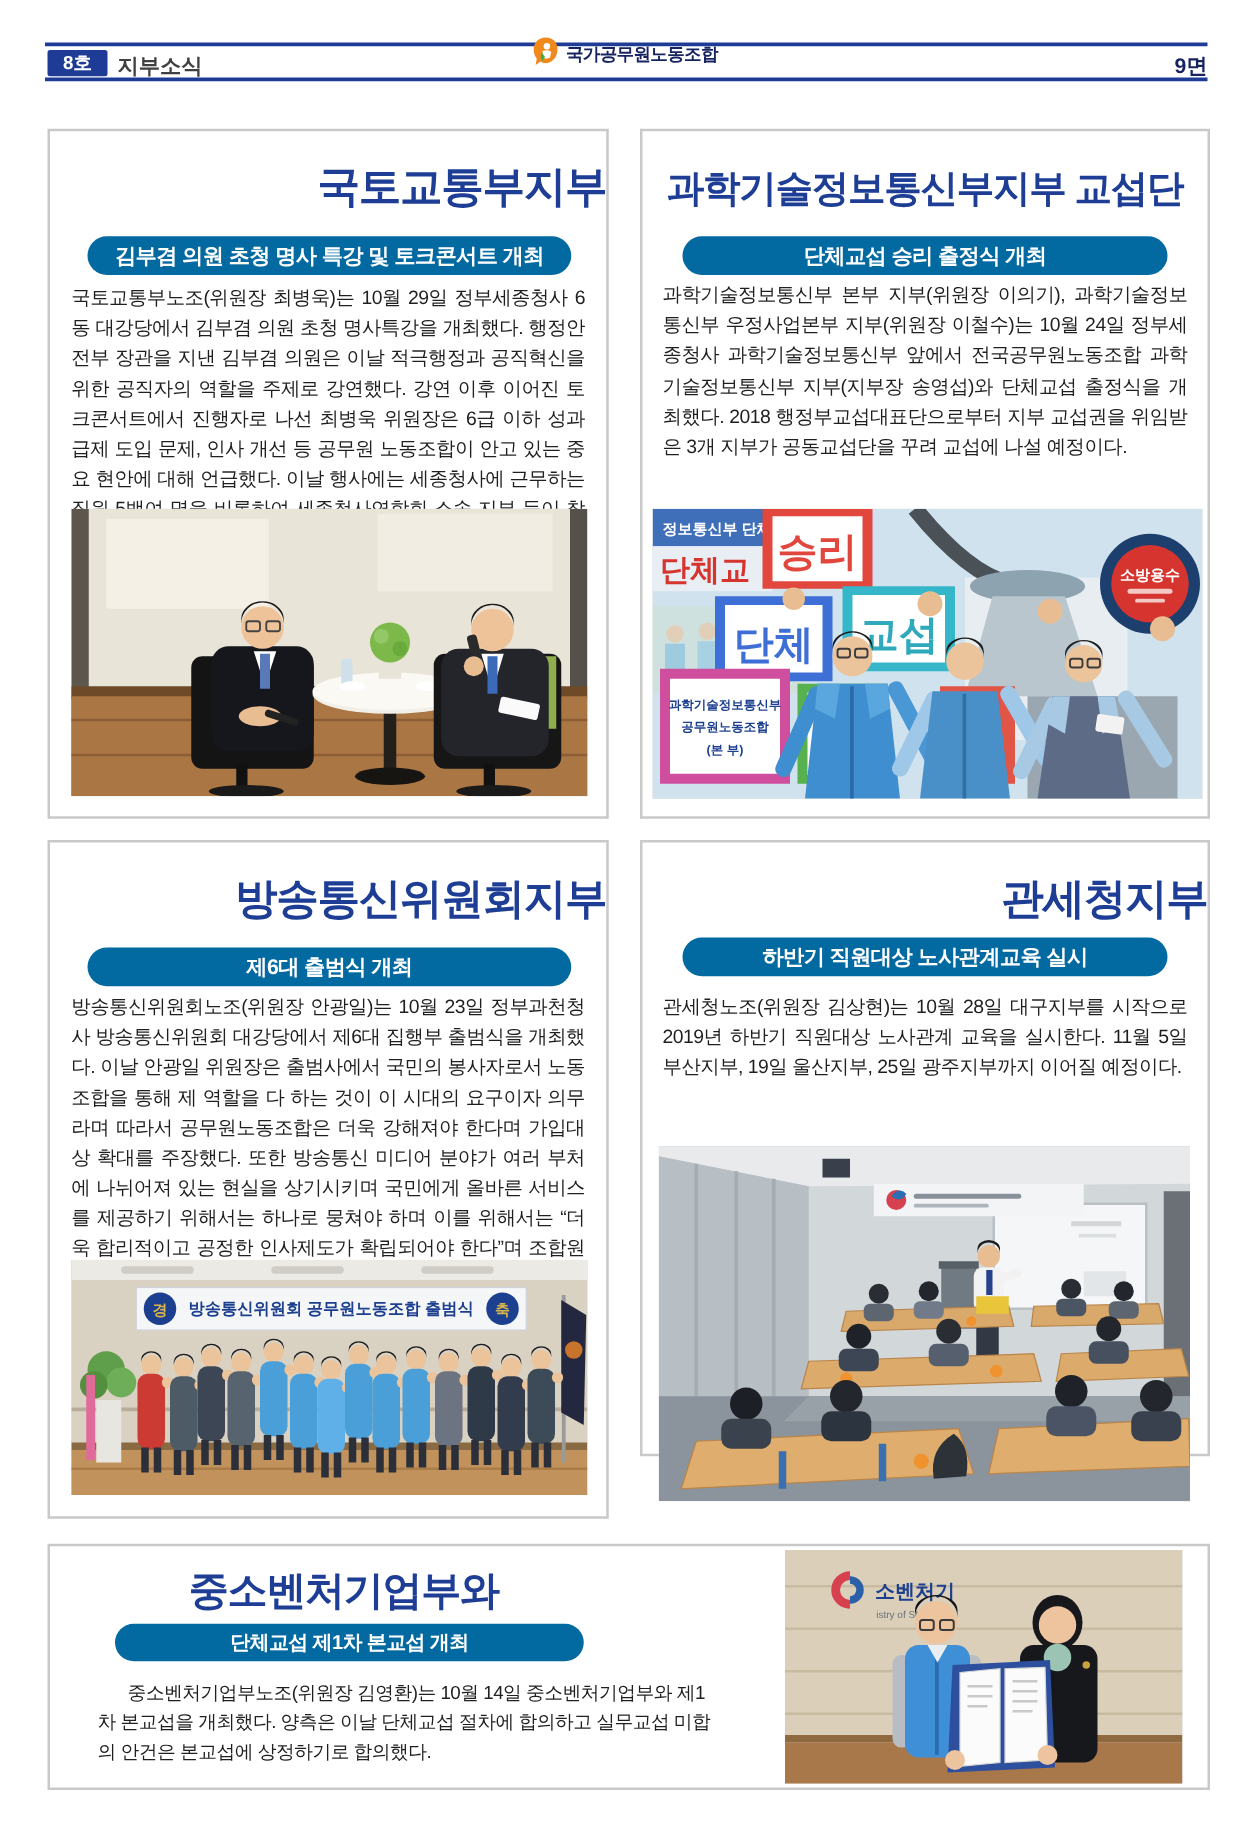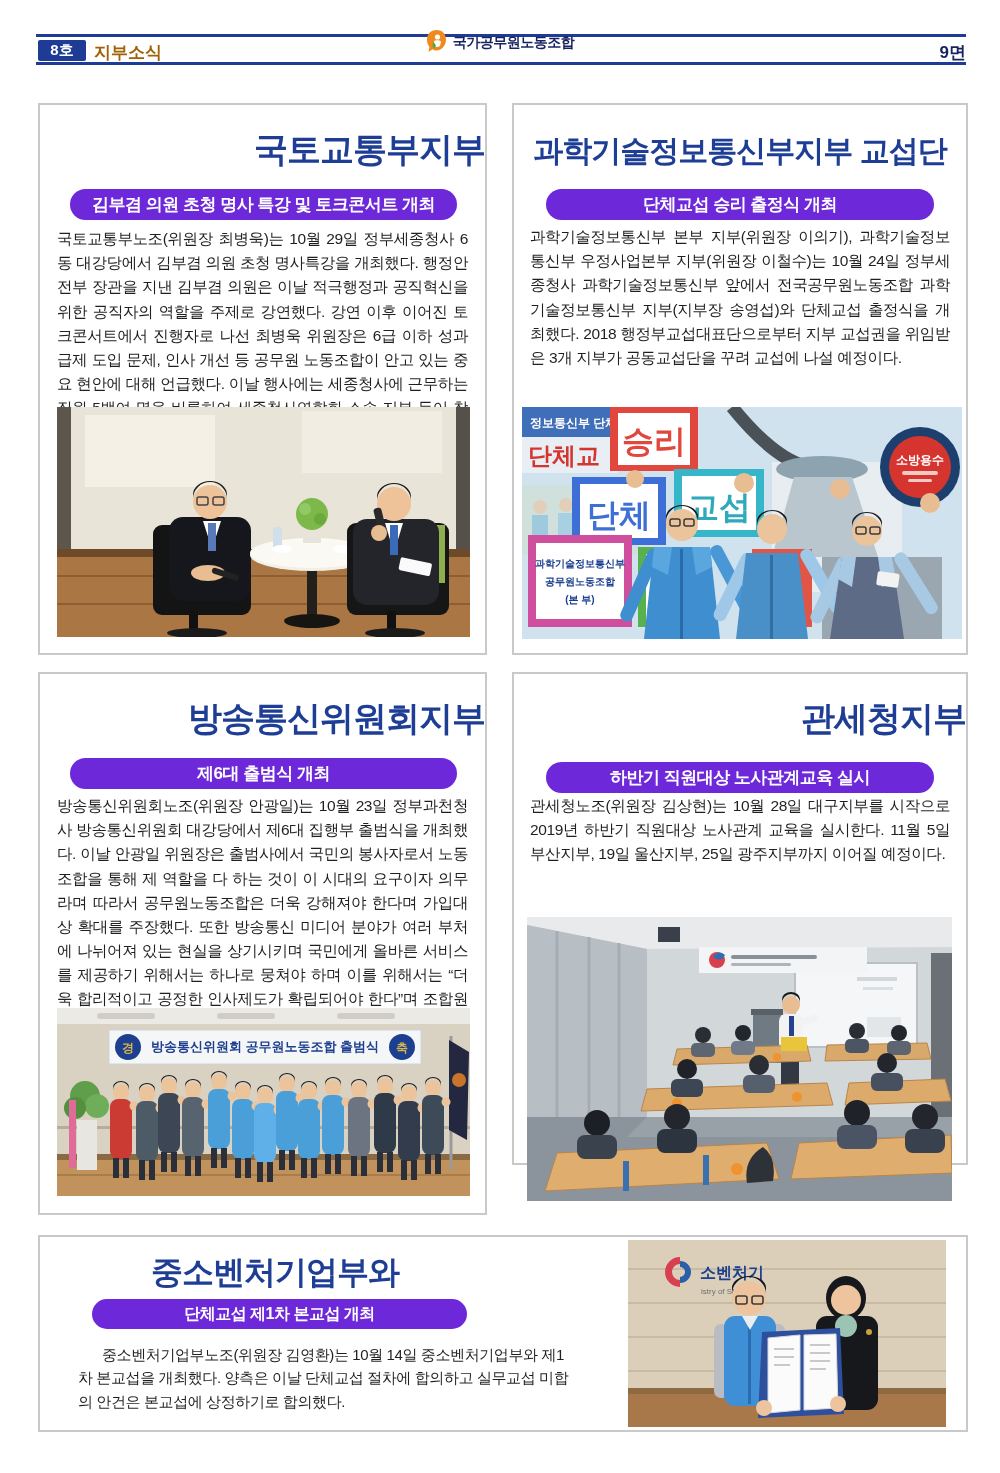--- a/index.html
+++ b/index.html
@@ -5,44 +5,44 @@
   html,body{margin:0;padding:0;background:#ffffff;}
   .page{position:relative;width:1000px;height:1473px;background:#ffffff;overflow:hidden;
         font-family:"Liberation Sans",sans-serif;}
   
   .rule{position:absolute;left:36px;width:930px;height:3px;background:#1e3c96;}
   .rule-top{top:34px;}
   .rule-bottom{top:62px;}
   .hdr-badge{position:absolute;left:38px;top:40px;width:48px;height:21px;background:#1e3c96;
              color:#fff;font-weight:bold;font-size:15px;display:flex;align-items:center;
              justify-content:center;border-radius:2px;}
-  .hdr-section{position:absolute;left:94px;top:41px;color:#a16207;font-weight:bold;font-size:17px;}
+  .hdr-section{position:absolute;left:94px;top:41px;color:#404040;font-weight:bold;font-size:17px;}
   .hdr-center{position:absolute;left:0;right:0;top:29px;display:flex;justify-content:center;
               align-items:center;gap:6px;}
   .hdr-org{color:#16235f;font-weight:bold;font-size:14px;letter-spacing:-0.5px;}
   .hdr-page{position:absolute;right:34px;top:41px;color:#16235f;font-weight:bold;font-size:17px;}
   
   .box{position:absolute;background:#fff;border:2px solid #c9c9c9;box-sizing:border-box;}
   #box1{left:38px;top:103px;width:449px;height:552px;}
   #box2{left:512px;top:103px;width:456px;height:552px;}
   #box3{left:38px;top:672px;width:449px;height:543px;}
   #box4{left:512px;top:672px;width:456px;height:493px;}
   #box5{left:38px;top:1235px;width:930px;height:197px;}
   .a-title{position:absolute;left:0;right:0;text-align:center;color:#1e3e96;font-weight:bold;
            letter-spacing:-1px;}
-  .a-pill{position:absolute;background:#6d28d9;border-radius:17px;color:#ffffff;font-weight:bold;
+  .a-pill{position:absolute;background:#0369a1;border-radius:17px;color:#ffffff;font-weight:bold;
           display:flex;align-items:center;justify-content:center;letter-spacing:-0.5px;}
   .a-body{position:absolute;color:#1f1f1f;font-size:15.5px;line-height:1.56;text-align:justify;
           word-break:break-all;letter-spacing:-0.4px;}
   #box1 .a-title,#box3 .a-title,#box4 .a-title{top:22px;font-size:34px;text-align:right;}
   #box2 .a-title{top:26px;font-size:30px;}
   #box1 .a-pill{left:30px;width:387px;top:84px;height:31px;font-size:17px;}
   #box2 .a-pill{left:32px;width:388px;top:84px;height:31px;font-size:17px;}
   #box3 .a-pill{left:30px;width:387px;top:84px;height:31px;font-size:17px;}
-  #box4 .a-pill{left:32px;width:388px;top:88px;height:31px;font-size:17px;}
+  #box4 .a-pill{left:32px;width:388px;top:76px;height:31px;font-size:17px;}
   #box1 .a-body{left:17px;width:411px;top:122px;}
   #box2 .a-body{left:16px;width:420px;top:120px;}
   #box3 .a-body{left:17px;width:411px;top:120px;}
   #box4 .a-body{left:16px;width:420px;top:120px;}
   
   #box5 .a-title{left:10px;right:auto;width:450px;top:14px;font-size:32px;}
   #box5 .a-pill{left:52px;width:375px;top:62px;height:30px;font-size:16px;}
   #box5 .a-body{left:38px;width:500px;top:106px;font-size:15px;text-indent:1.6em;text-align:left;}
   
   .photo{position:absolute;overflow:hidden;background:#dddddd;}

